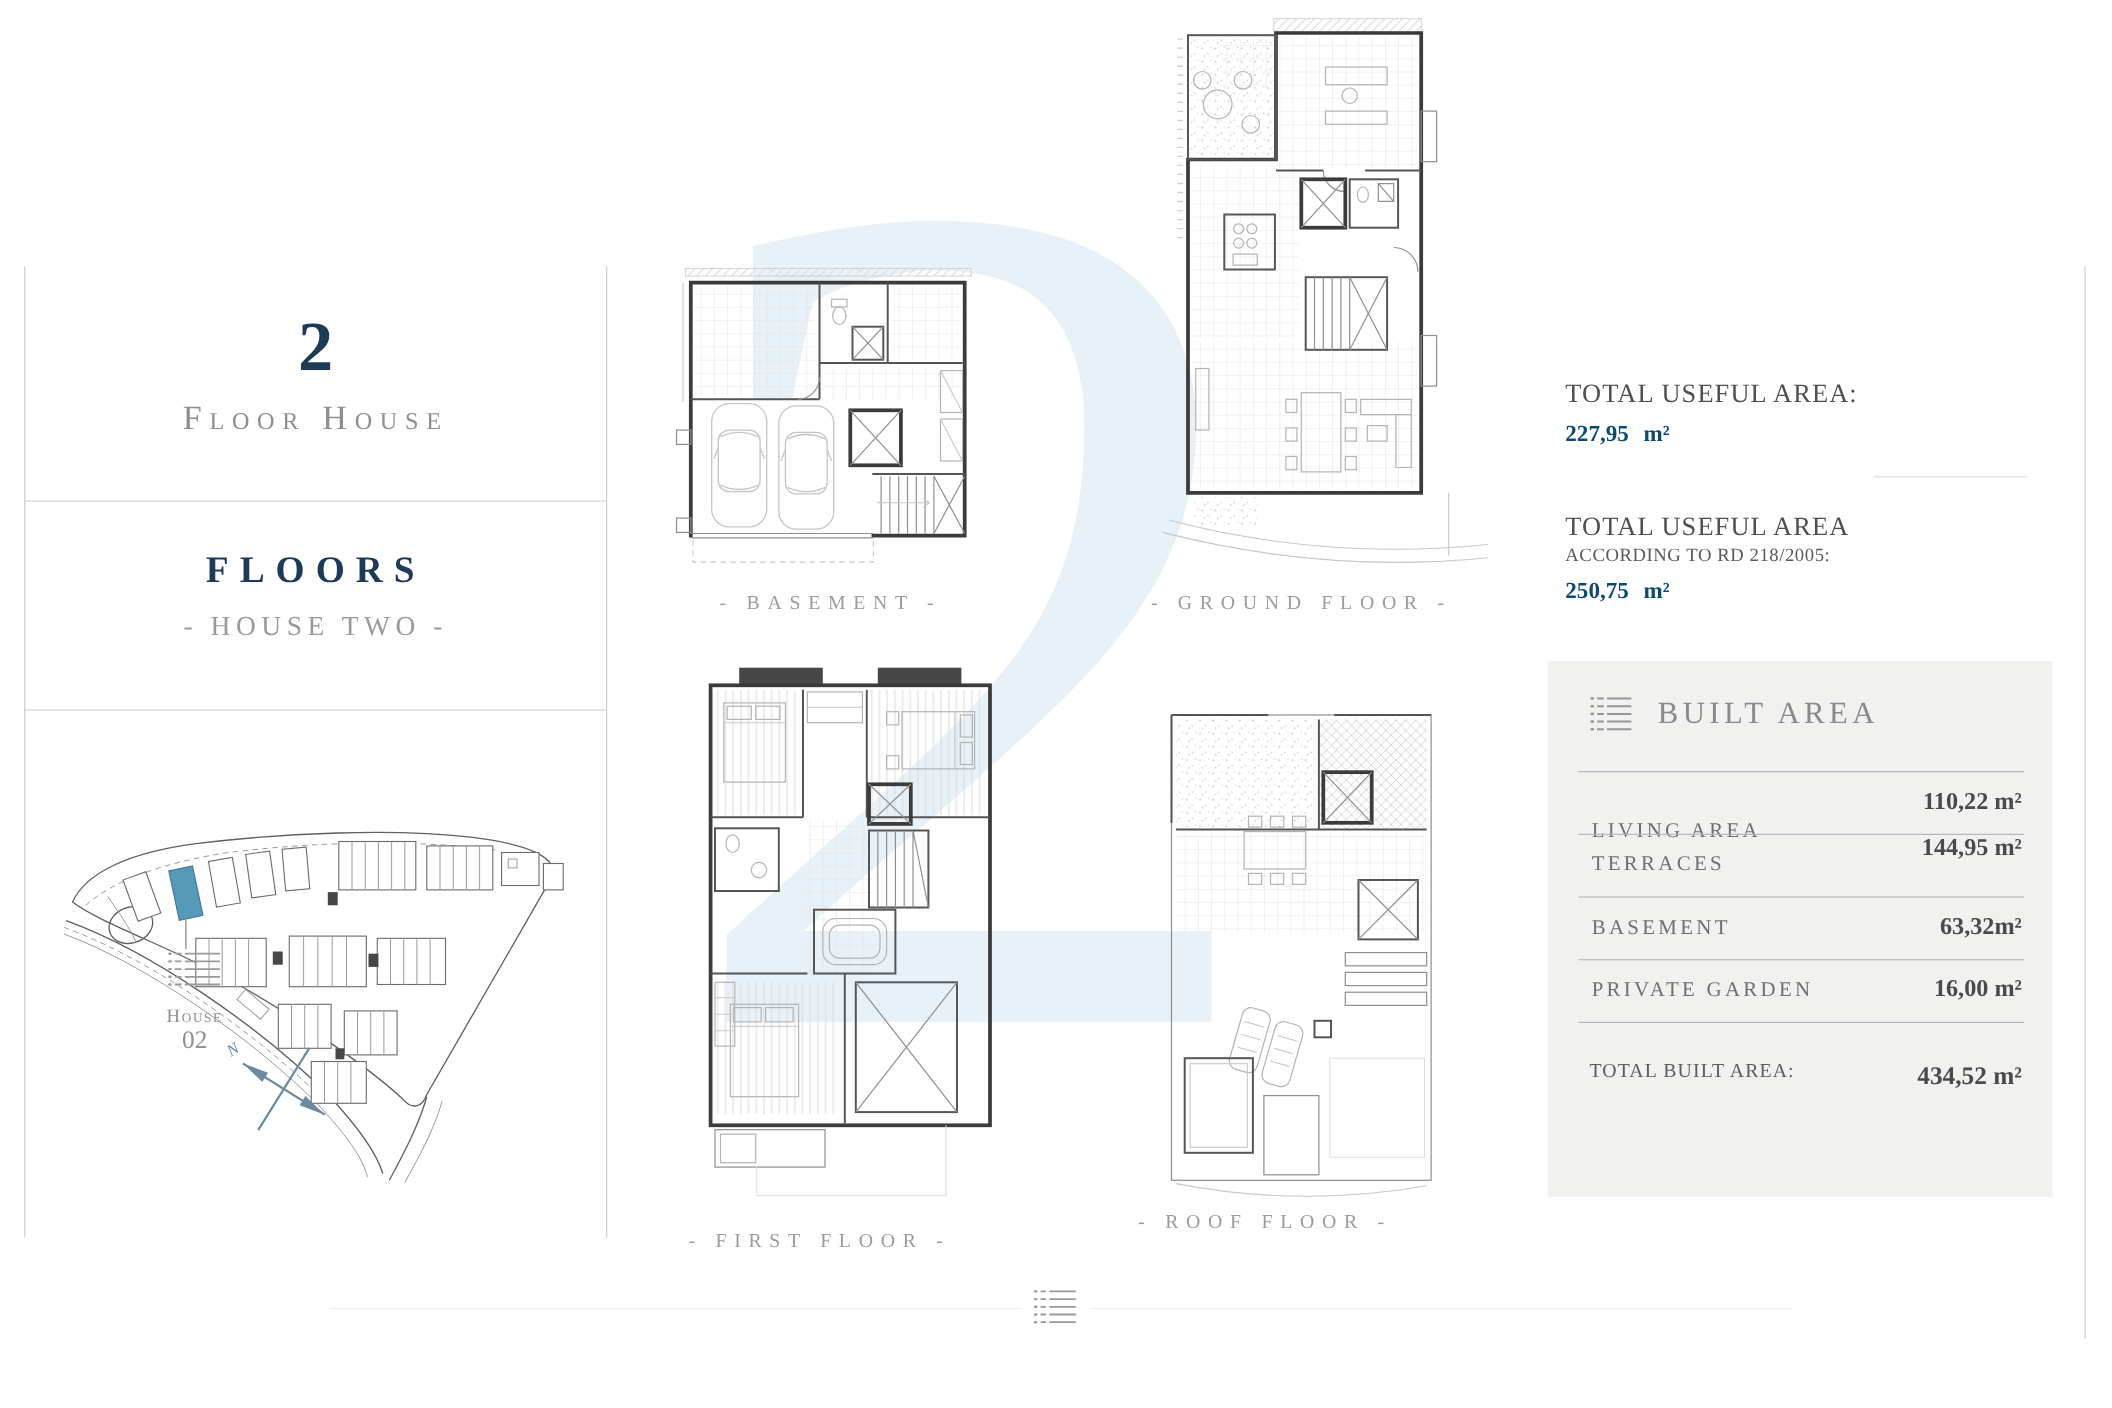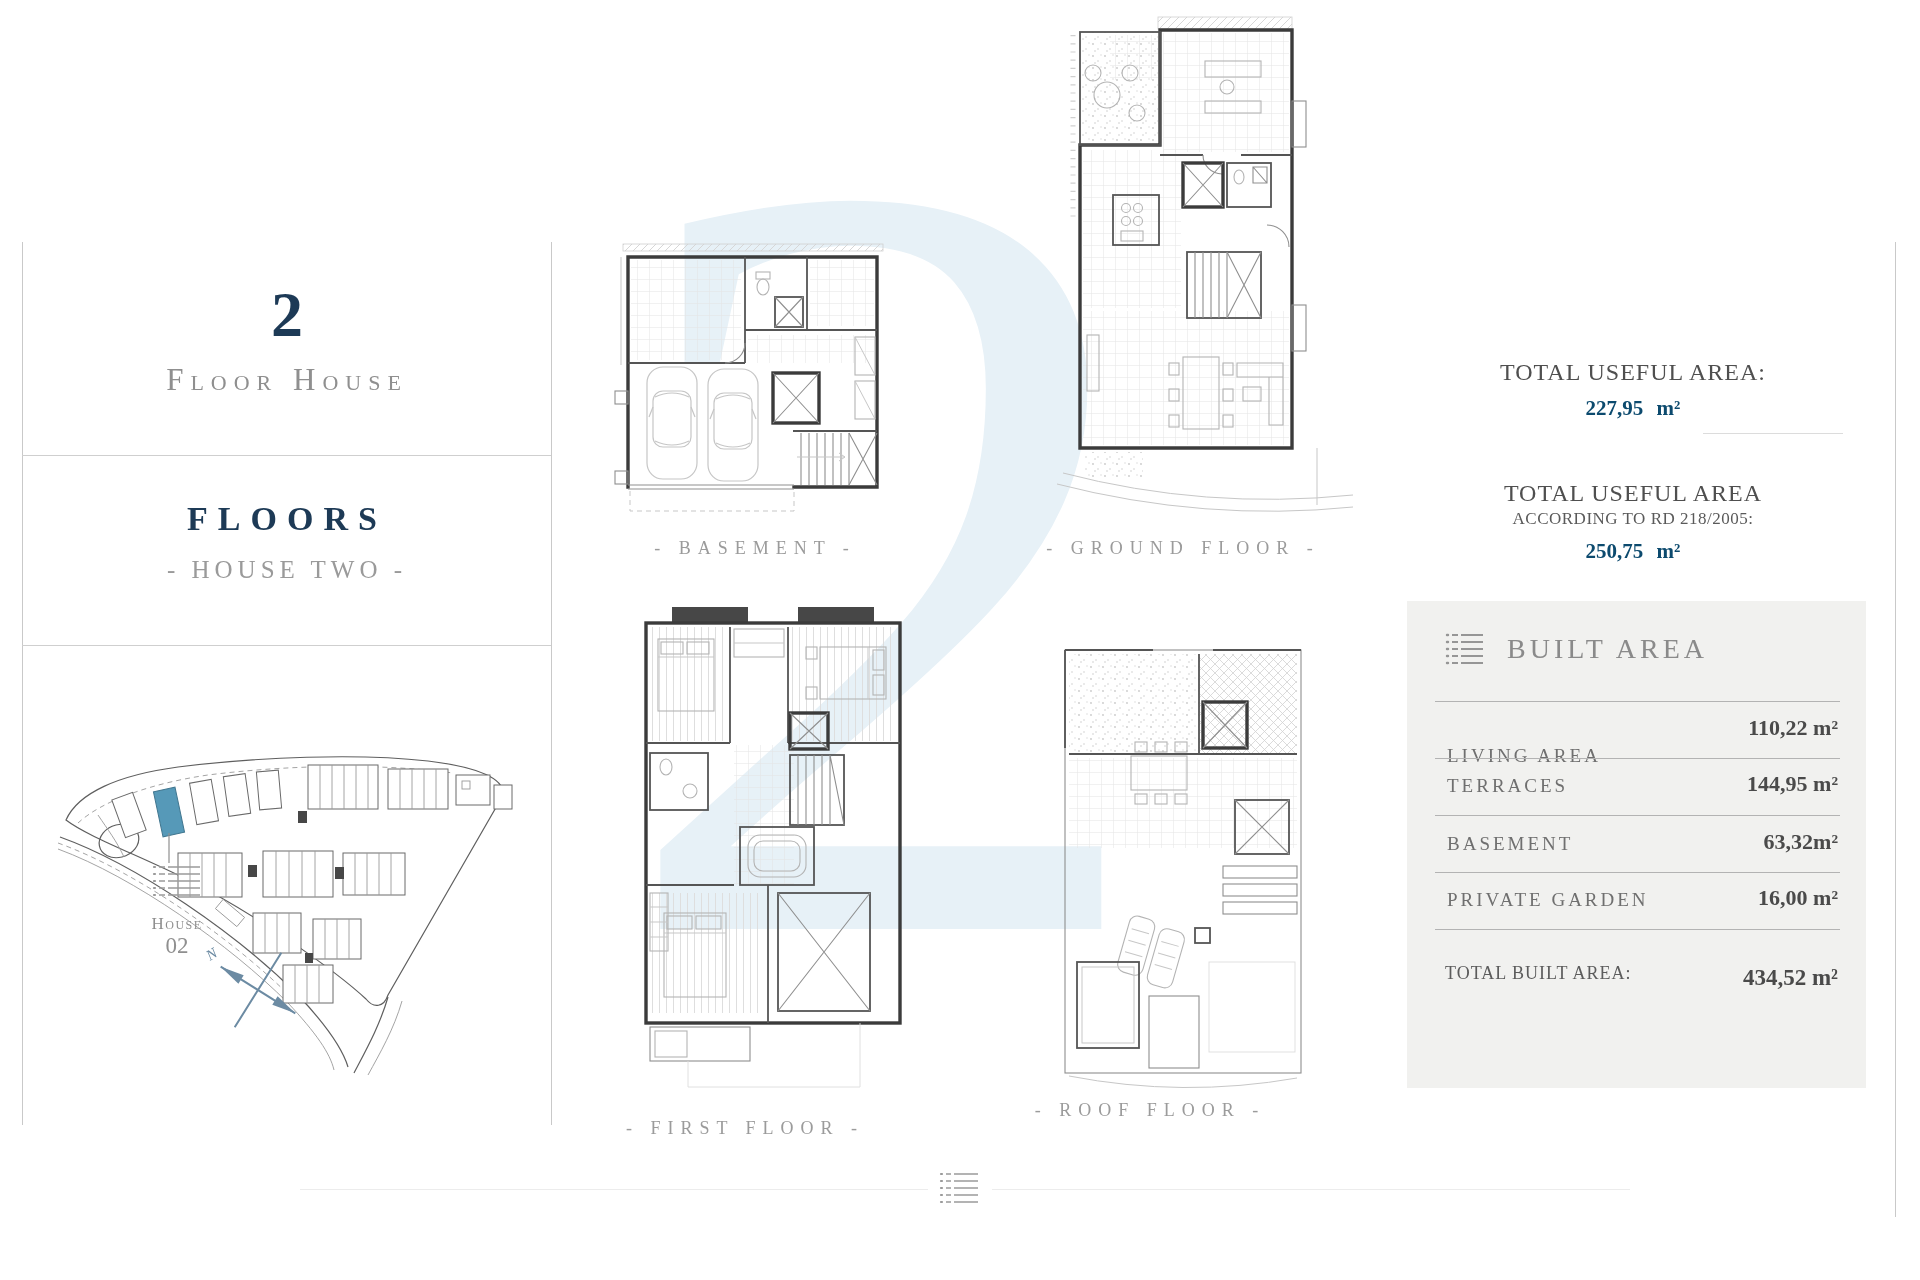--- a/index.html
+++ b/index.html
@@ -14,21 +14,21 @@
   
   .sb-text{position:absolute;left:23px;width:528px;text-align:center;z-index:2;}
   .plan-number{top:278px;font-size:64px;font-weight:700;color:#1d3a56;}
   .plan-label{top:362px;font-size:31px;color:#8f8f8f;letter-spacing:7px;font-variant:small-caps;}
   .floors-title{top:500px;font-size:34px;font-weight:700;color:#1d3a56;letter-spacing:10px;}
   .floors-subtitle{top:556px;font-size:25px;color:#9a9a9a;letter-spacing:5px;}
   
   .plan-caption{position:absolute;transform:translateX(-50%);font-size:18px;color:#9b9b9b;
                 letter-spacing:7px;white-space:nowrap;z-index:2;}
   
-  .ua-block{position:absolute;right:77px;width:420px;text-align:center;z-index:2;margin-top:14px;}
+  .ua-block{position:absolute;right:77px;width:420px;text-align:left;z-index:2;}
   .ua-title{font-size:24px;color:#4f4f4f;letter-spacing:1px;}
   .ua-sub{font-size:17px;color:#5a5a5a;letter-spacing:.5px;margin-top:2px;}
   .ua-value{font-size:21px;font-weight:700;color:#0c4a6e;margin-top:10px;word-spacing:8px;}
   .built-panel{position:absolute;left:1407px;top:601px;width:459px;height:487px;
                background:#f1f1ef;z-index:2;}
   .bp-head{position:absolute;left:38px;top:30px;display:flex;align-items:center;}
   .bp-title{font-size:28px;color:#8a8a8a;letter-spacing:4px;margin-left:22px;}
   .bp-div{position:absolute;left:28px;right:26px;height:1px;background:#b3b3b3;}
   .bp-row-label{position:absolute;left:40px;font-size:19px;color:#6f6f6f;letter-spacing:3px;}
   .bp-row-value{position:absolute;right:28px;font-size:22px;font-weight:700;color:#4a4a4a;}
@@ -365,21 +365,21 @@
           <path d="M2 4 h1 M2 11 h1 M2 18 h1 M2 25 h1 M2 32 h1" stroke-width="2.4" stroke-linecap="round"></path>
         </g>
       </svg>
       <span class="bp-title">BUILT AREA</span>
     </div>
     <div class="bp-div" style="top:100px;"></div>
     <div class="bp-row-label" style="top:118px;margin-top:26px;">LIVING AREA</div>
     <div class="bp-row-value" style="top:114px;">110,22 m²</div>
     <div class="bp-div" style="top:157px;"></div>
     <div class="bp-row-label" style="top:174px;">TERRACES</div>
-    <div class="bp-row-value" style="top:170px;text-align:right;">144,95 m²</div>
+    <div class="bp-row-value" style="top:156px;text-align:right;">144,95 m²</div>
     <div class="bp-div" style="top:214px;"></div>
     <div class="bp-row-label" style="top:232px;">BASEMENT</div>
     <div class="bp-row-value" style="top:228px;">63,32m²</div>
     <div class="bp-div" style="top:271px;"></div>
     <div class="bp-row-label" style="top:288px;">PRIVATE GARDEN</div>
     <div class="bp-row-value" style="top:284px;">16,00 m²</div>
     <div class="bp-div" style="top:328px;"></div>
     <div class="bp-total-label" style="top:362px;">TOTAL BUILT AREA:</div>
     <div class="bp-total-value" style="top:364px;">434,52 m²</div>
   </div>

